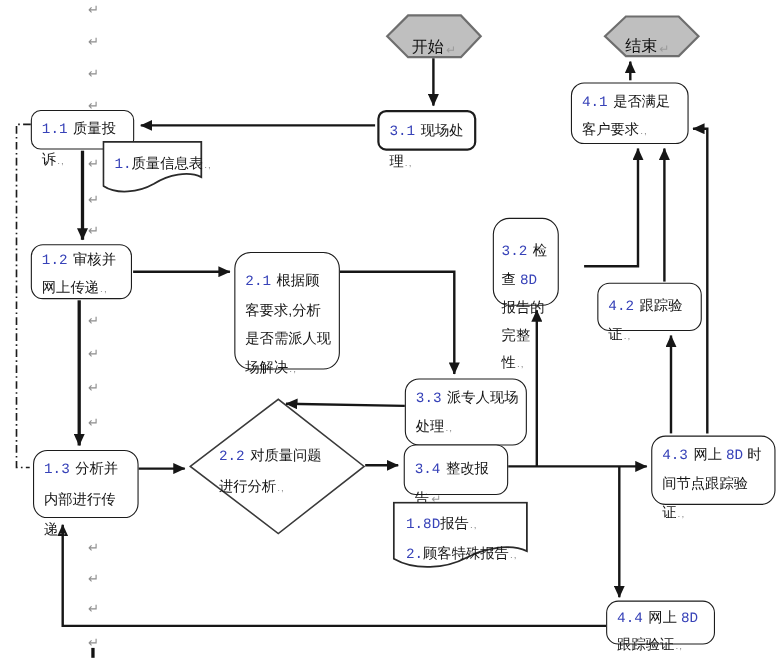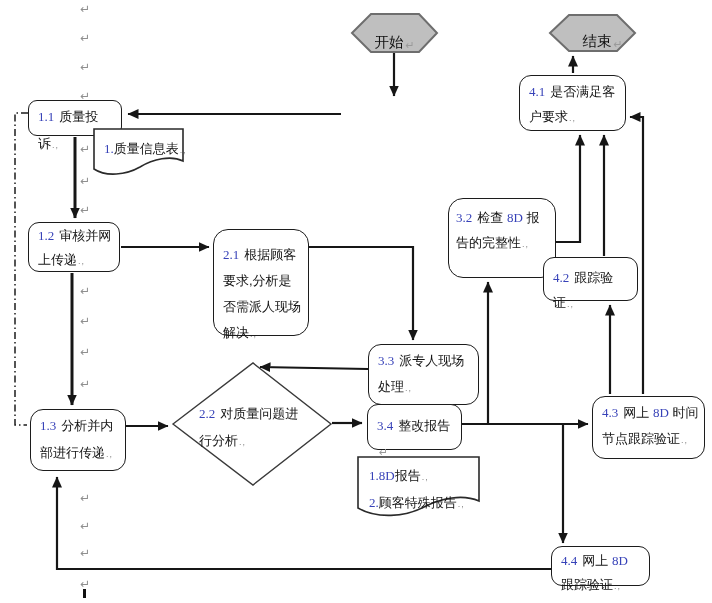--- a/index.html
+++ b/index.html
@@ -4,21 +4,21 @@
 <style>
   html,body{margin:0;padding:0;background:#fff;}
   .stage{position:relative;width:712px;height:603px;background:#ffffff;
          font-family:"Liberation Sans","DejaVu Sans",sans-serif;overflow:hidden;color:#141414;}
   svg.layer{position:absolute;left:0;top:0;z-index:1;}
   .docsvg{position:absolute;z-index:5;}
   .box{position:absolute;z-index:4;background:#ffffff;border:1.4px solid #1c1c1c;
        border-radius:11px;box-sizing:border-box;font-size:13px;line-height:26px;
        padding:3px 5px 0 9px;}
   .box.thick{border-width:2.6px;border-radius:8px;}
-  .num{color:#3742b8;font-family:Liberation Serif, serif;}
+  .num{color:#3742b8;font-family:Liberation Mono, monospace;}
   .num.sp{margin-right:5px;}
   .hex-label{position:absolute;z-index:4;display:flex;align-items:flex-end;justify-content:center;
              font-size:14.5px;color:#101010;}
   .doc-label{position:absolute;z-index:6;font-size:13px;}
   .diamond-label{position:absolute;z-index:4;font-size:13px;line-height:27px;}
   .eol{color:#9a9a9a;font-size:11px;margin-left:2px;font-family:"DejaVu Sans",sans-serif;}
   .dots{color:#8a8a8a;font-size:9px;letter-spacing:1px;margin-left:1px;}
   .pilcrow{position:absolute;left:80px;z-index:0;color:#8f8f8f;font-size:12px;
            font-family:"DejaVu Sans",sans-serif;}
   .squiggle{text-decoration-style:wavy;
@@ -78,43 +78,46 @@
   <span class="pilcrow" style="top:491px">↵</span>
   <span class="pilcrow" style="top:519px">↵</span>
   <span class="pilcrow" style="top:546px">↵</span>
   <span class="pilcrow" style="top:577px">↵</span>
   <div class="cursor-tick"></div>
 
   <div class="hex-label" style="left:352px;top:14px;width:85px;height:38px">
     <span>开始</span>
       <span class="eol">↵</span>
   </div>
-  <div class="hex-label" style="left:560px;top:15px;width:85px;height:36px">
+  <div class="hex-label" style="left:546px;top:15px;width:85px;height:36px">
     <span>结束</span>
       <span class="eol">↵</span>
   </div>
 
+  <div class="box thick" style="left:343px;top:100px;width:90px;height:37px;line-height:27px">
+    <span class="num sp">3.1</span><span>现场处理</span><span class="dots">.,</span>
+  </div>
 
   <div class="box" style="left:519px;top:75px;width:107px;height:56px;border-radius:12px;line-height:25px;padding-top:3px">
     <span class="num sp">4.1</span><span>是否满足客户要求</span><span class="dots">.,</span>
   </div>
 
   <div class="box" style="left:28px;top:100px;width:94px;height:36px;border-radius:9px;line-height:27px;padding-top:2px">
     <span class="num sp">1.1</span><span>质量投诉</span><span class="dots">.,</span>
   </div>
 
   <div class="box" style="left:28px;top:222px;width:92px;height:50px;line-height:24px;padding-top:1px">
     <span class="num sp">1.2</span><span>审核并网上传递</span><span class="dots">.,</span>
   </div>
 
   <div class="box" style="left:213px;top:229px;width:96px;height:107px;border-radius:15px;padding-top:12px">
     <span class="num sp">2.1</span><span>根据顾客要求,分析是否需派人现场解决</span><span class="dots">.,</span>
   </div>
 
-  <div class="box" style="left:448px;top:198px;width:108px;height:80px;border-radius:15px;line-height:25px;padding-left:7px;padding-top:6px">
+  <div class="box" style="left:448px;top:198px;width:60px;height:80px;border-radius:15px;line-height:25px;padding-left:7px;padding-top:16px">
     <span class="num sp">3.2</span><span>检查 </span><span class="num">8D</span><span> 报告的完整性</span><span class="dots">.,</span>
   </div>
 
   <div class="box" style="left:543px;top:257px;width:95px;height:44px;line-height:25px;padding-top:7px">
     <span class="num sp">4.2</span><span>跟踪验证</span><span class="dots">.,</span>
   </div>
 
   <div class="box" style="left:368px;top:344px;width:111px;height:61px;border-radius:13px;padding-top:3px">
     <span class="num sp">3.3</span><span>派专人现场处理</span><span class="dots">.,</span>
   </div>

